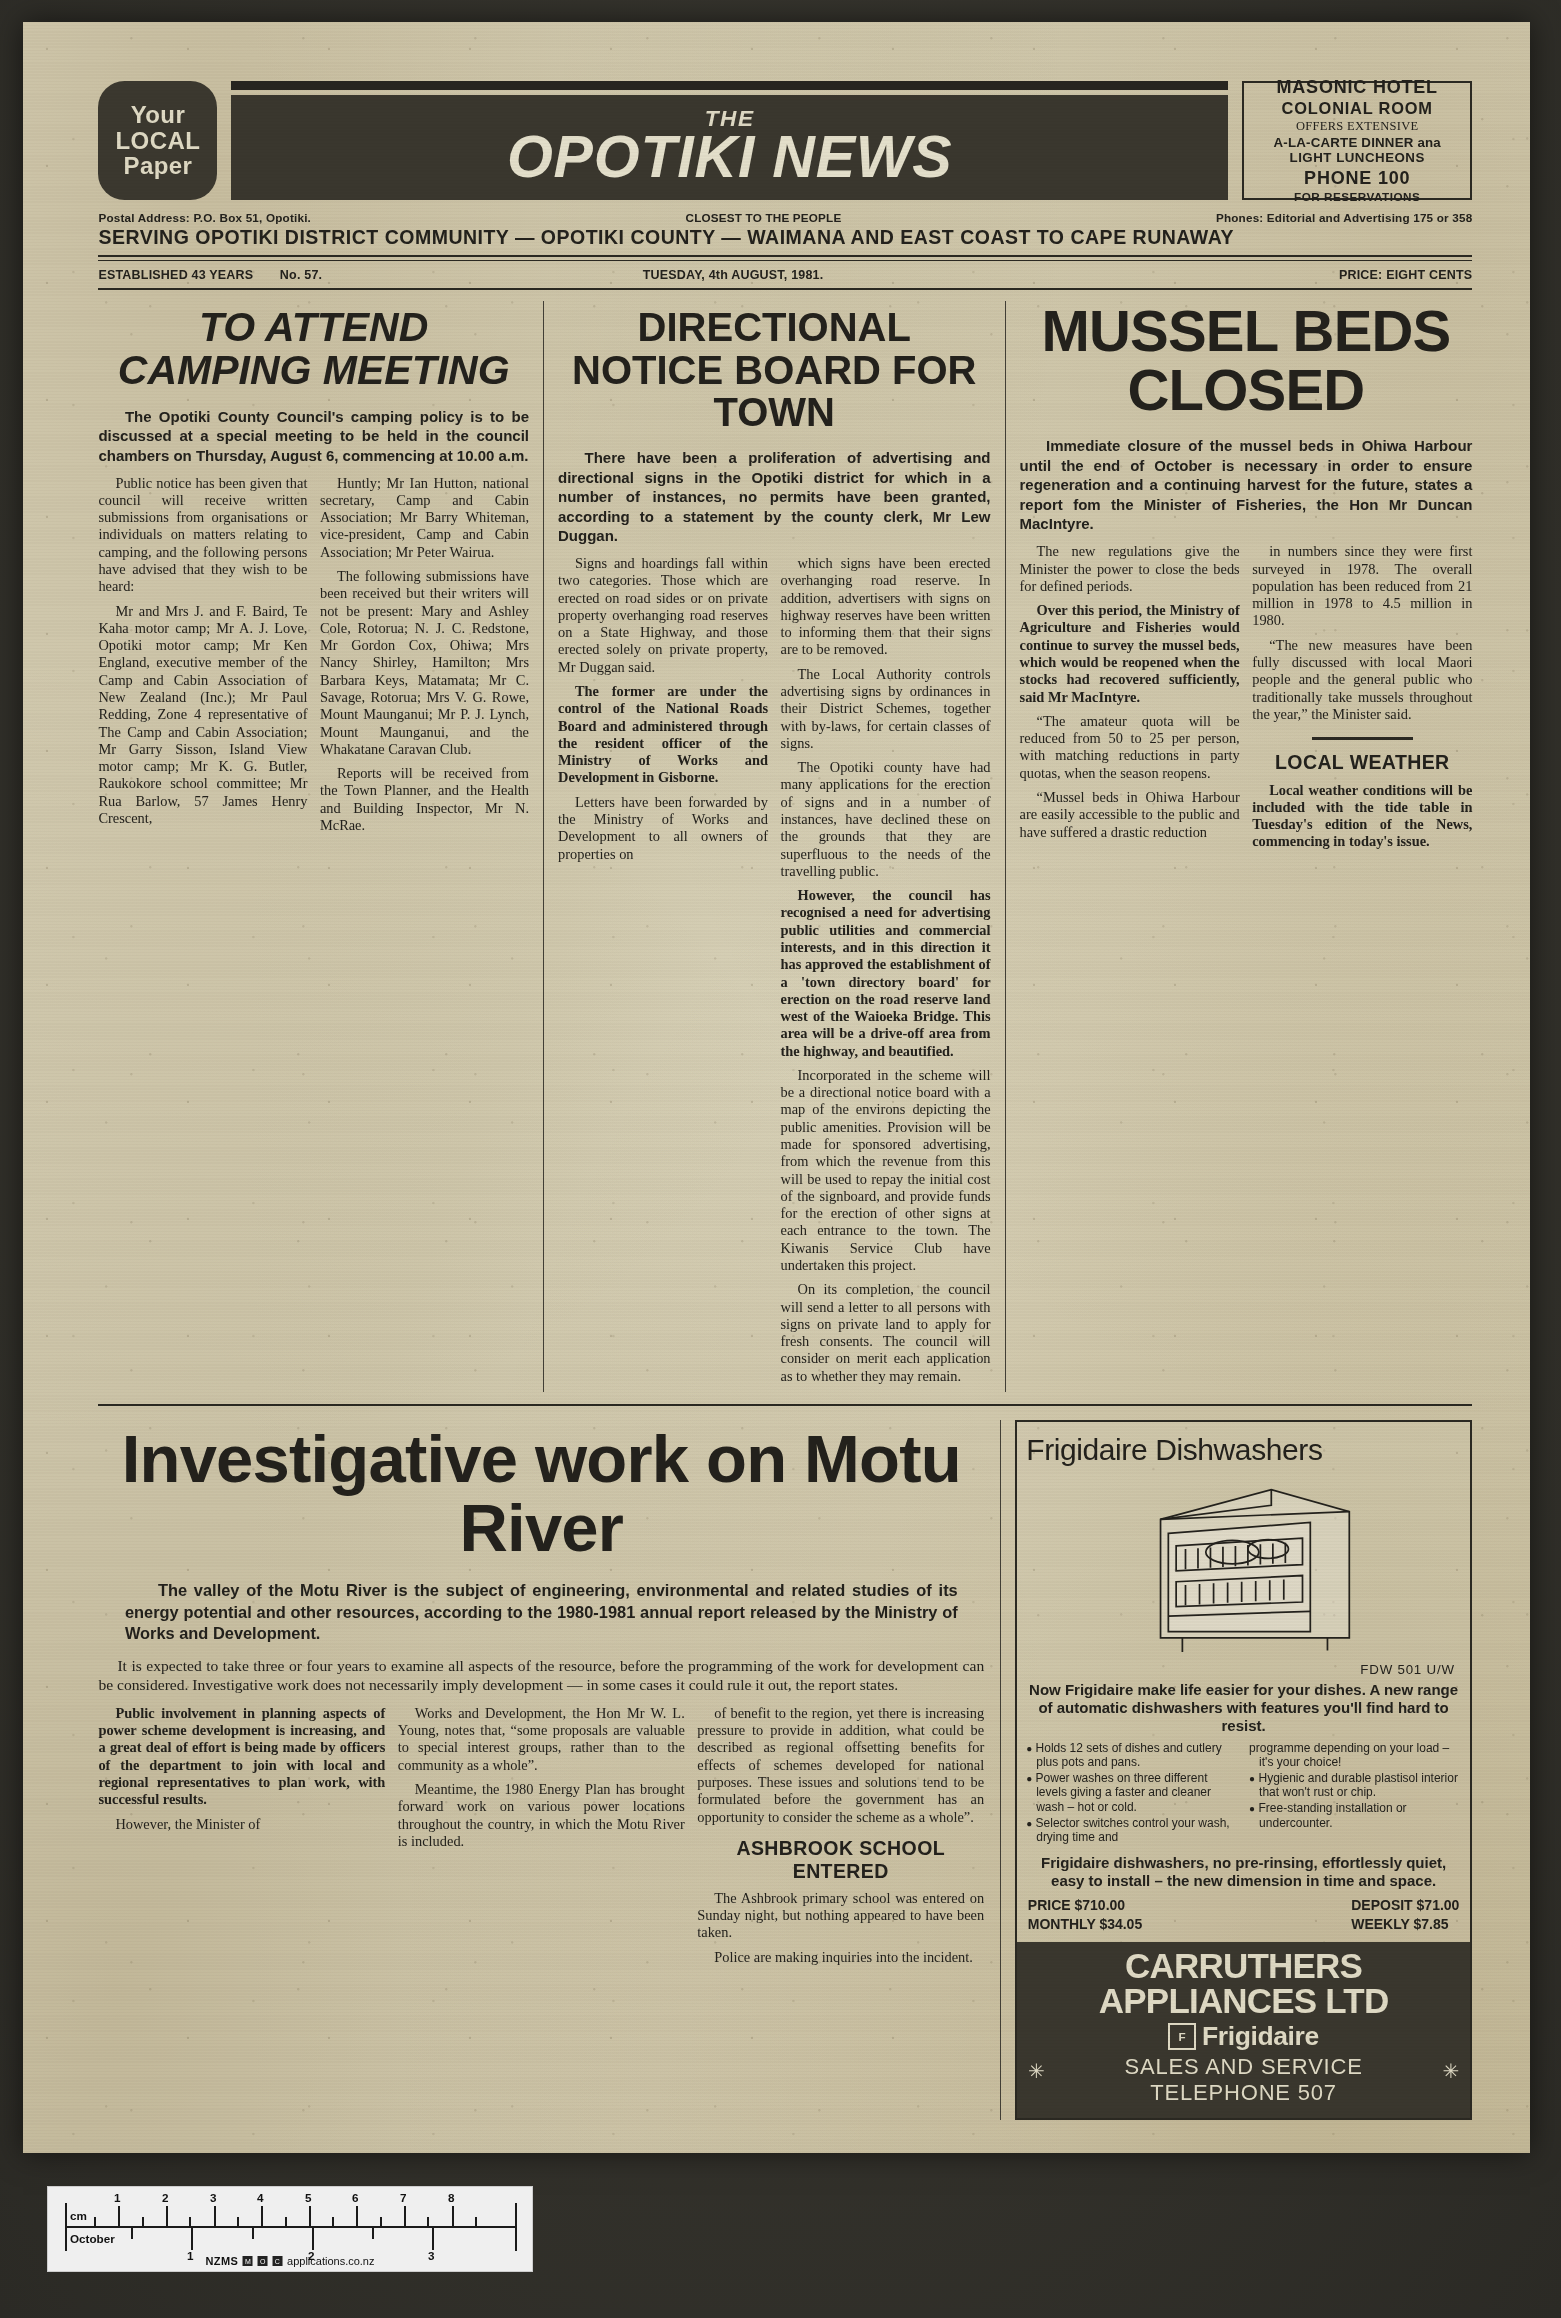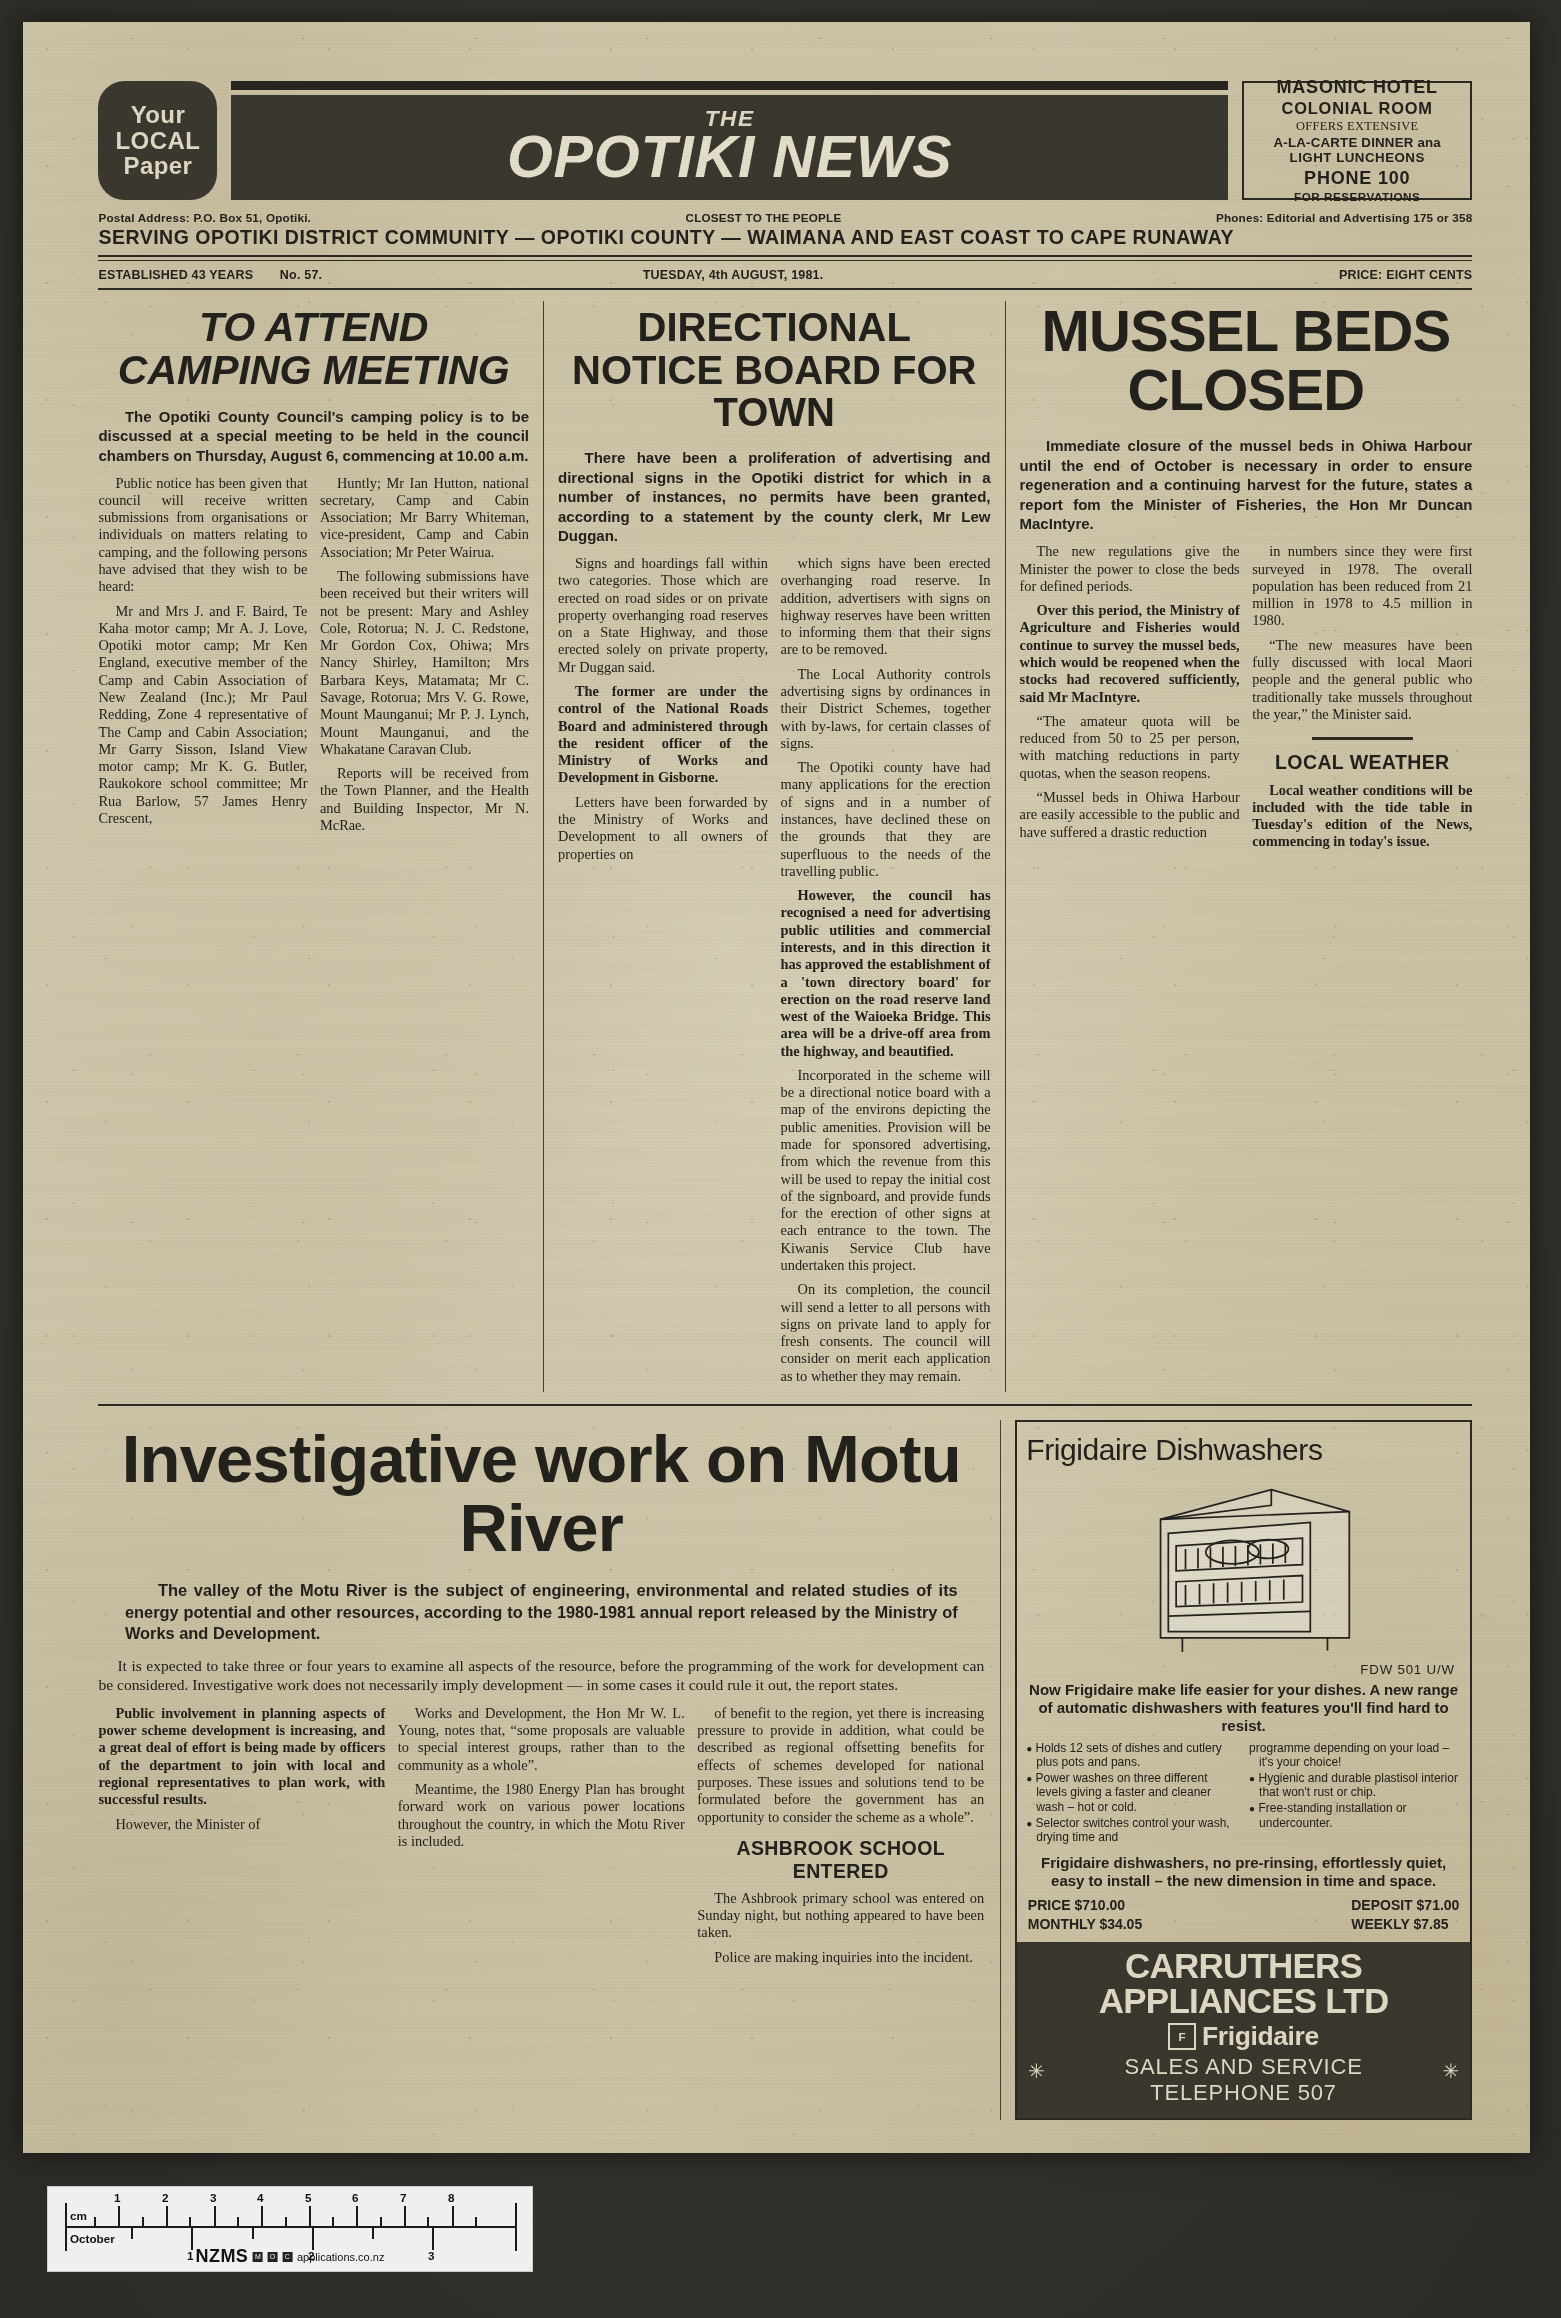--- a/index.html
+++ b/index.html
@@ -145,21 +145,21 @@
   .leaf:before{content:"✳";font-size:20px;color:#ded9c4;}
 
   
   .ruler{position:absolute;left:47px;top:2186px;width:484px;height:84px;background:#efefef;
      border:0.8px solid #cdcdcd;}
   .rtick{position:absolute;background:#1a1a1a;}
   .rlabel{position:absolute;font-family:"Liberation Sans",sans-serif;font-weight:bold;
      font-size:11.7px;color:#111;}
   .nzms{position:absolute;left:50%;transform:translateX(-50%);bottom:3.9px;display:flex;
      align-items:center;gap:4.7px;font-family:"Liberation Sans",sans-serif;font-size:11px;color:#111;}
-  .nzms b{font-size:18px;letter-spacing:0.4px;}
+  .nzms b{font-size:11px;letter-spacing:0.4px;}
   .nzsq{width:10px;height:10px;background:#222;color:#fff;font-size:7px;display:flex;
      align-items:center;justify-content:center;}
 </style>
 </head>
 <body>
 
 <div class="page">
   <div class="scanbed"></div>
 
   <div class="hole" style="left:61px;top:87px"></div>

